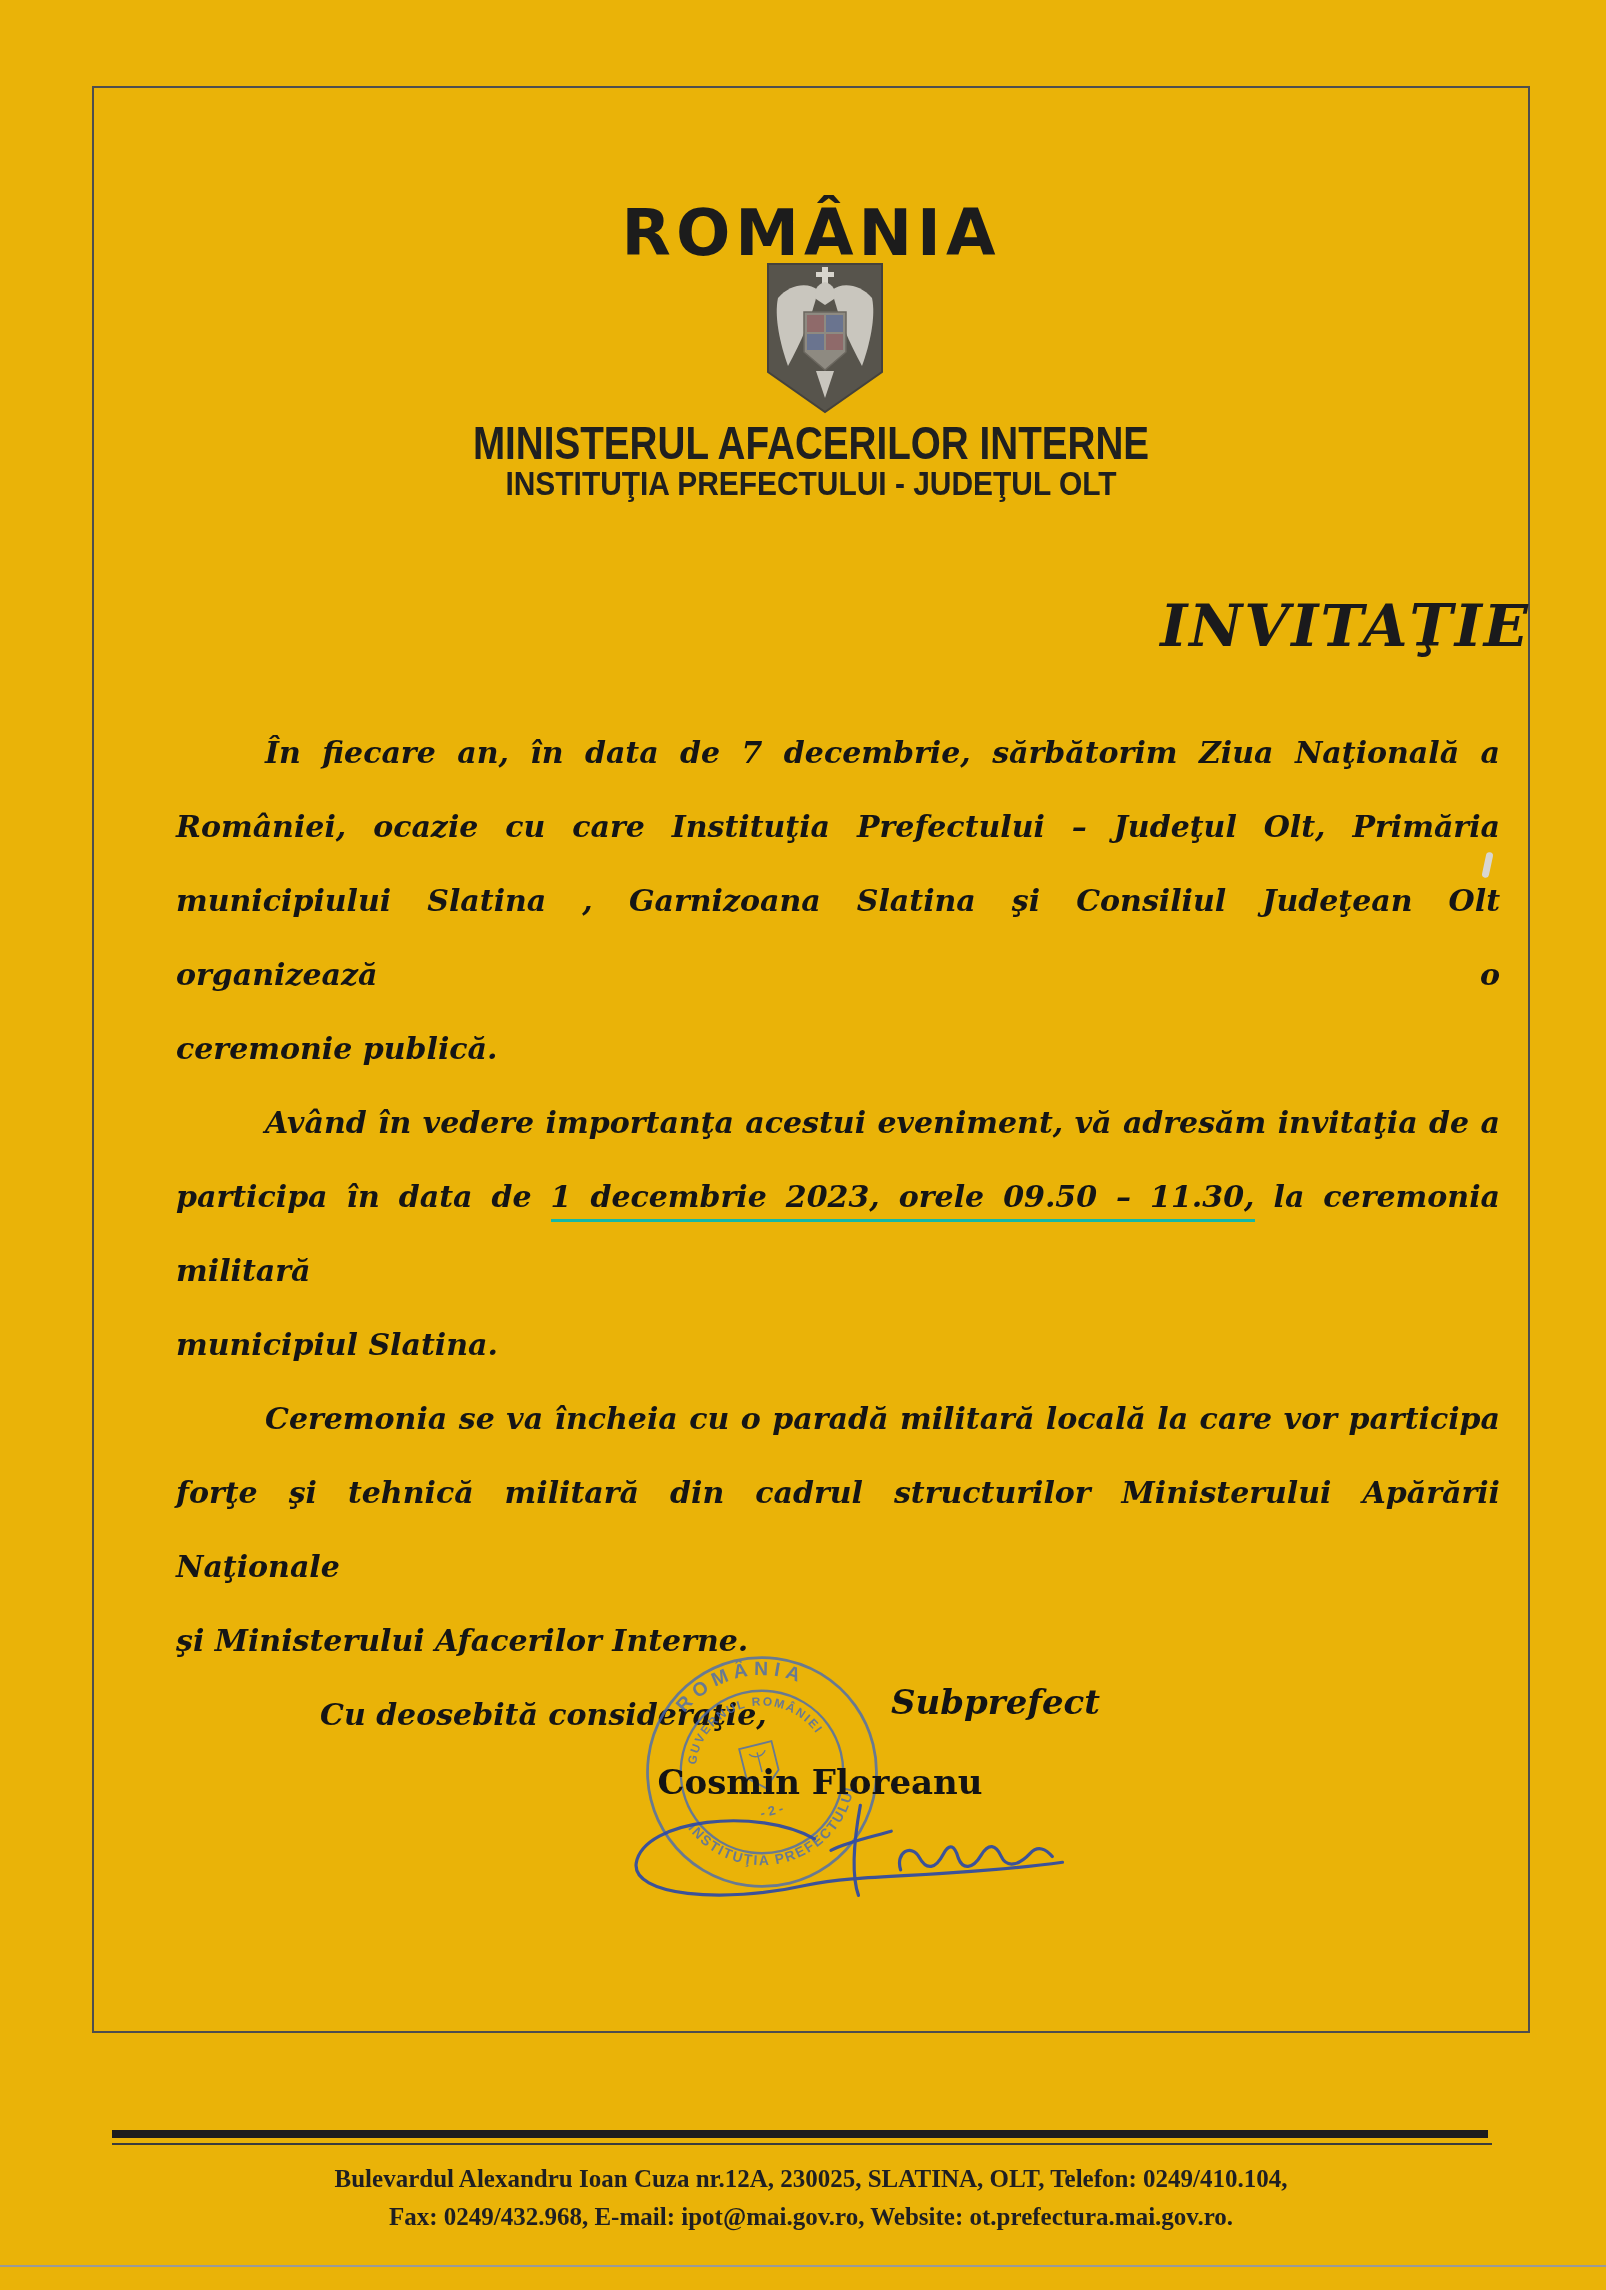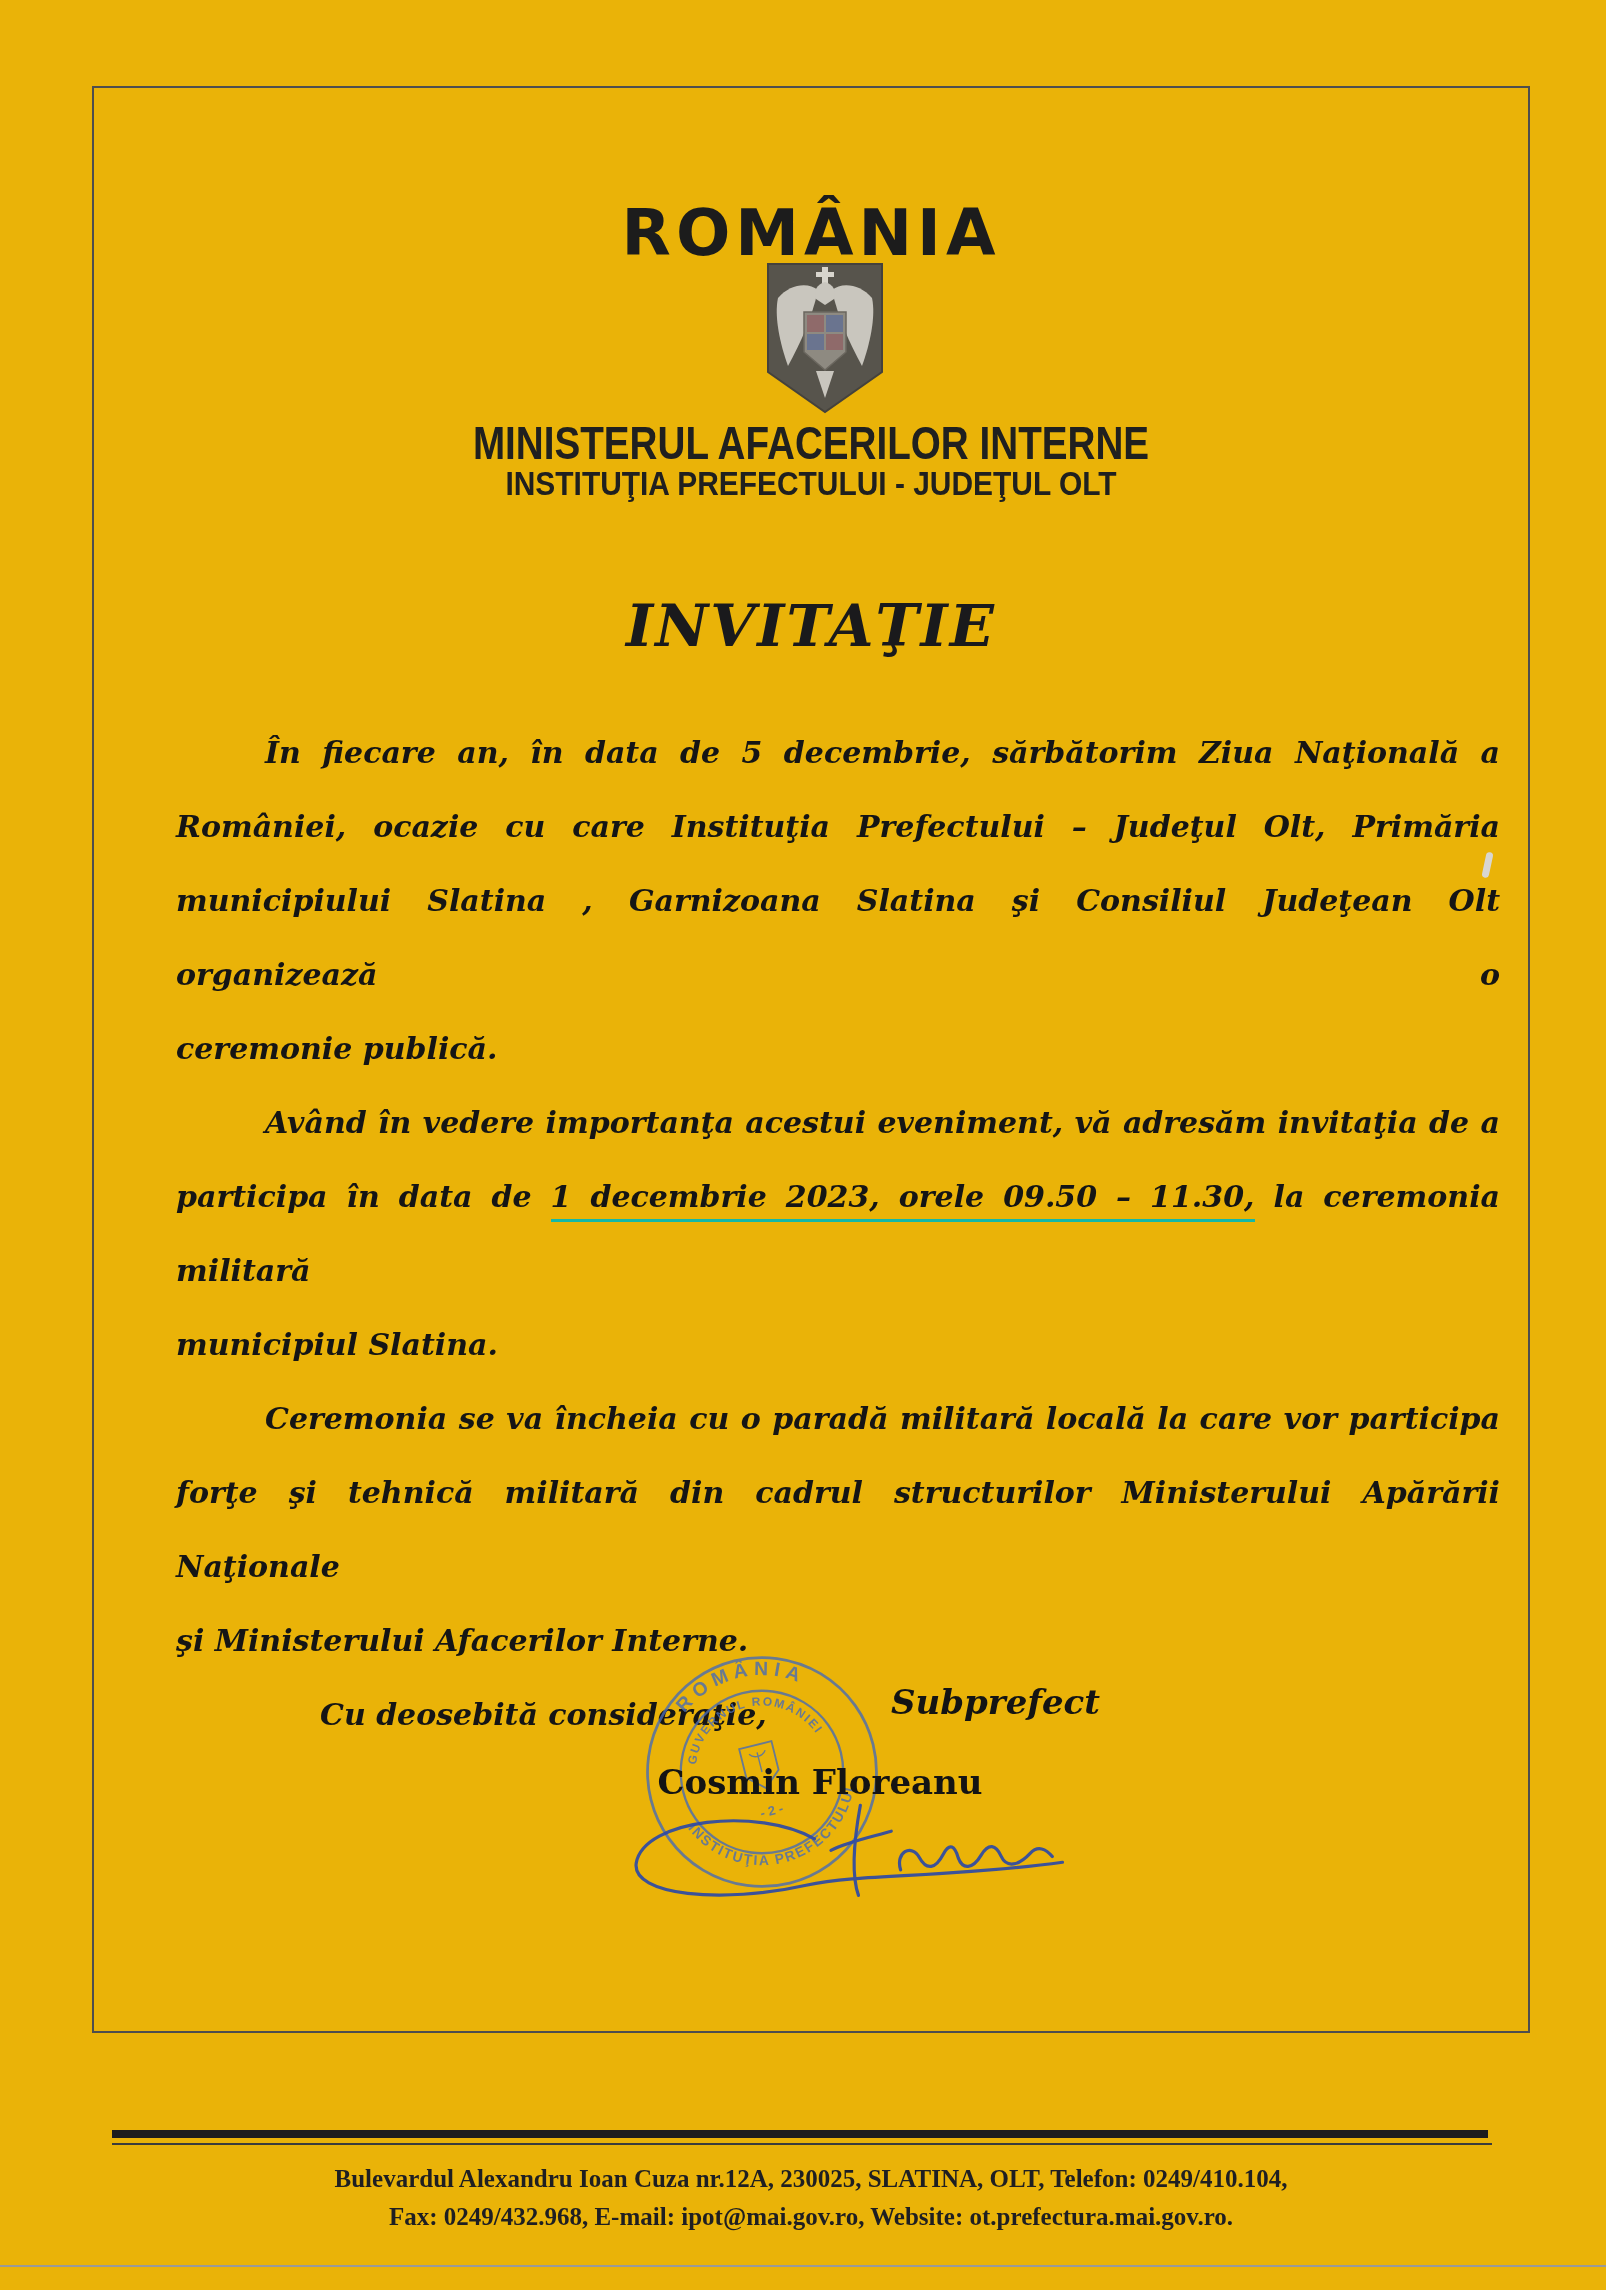--- a/index.html
+++ b/index.html
@@ -28,21 +28,21 @@
   .ministry{
     top:416px;font-family:"Liberation Sans", sans-serif;font-weight:bold;
     font-size:46px;transform:scaleX(.84);letter-spacing:0px;color:#20201f;
   }
   .institution{
     top:464px;font-family:"Liberation Sans", sans-serif;font-weight:bold;
     font-size:34px;transform:scaleX(.88);color:#20201f;
   }
   
   .doc-title{
-    position:absolute;left:92px;top:592px;width:1438px;text-align:center;
+    position:absolute;left:92px;top:592px;width:1438px;text-align:right;
     font-style:italic;font-weight:bold;font-size:58px;letter-spacing:2px;color:#1a1a1c;
   }
   
   .body-text{
     position:absolute;left:176px;top:716px;width:1324px;
     font-style:italic;font-weight:bold;font-size:30px;line-height:74px;
     color:#151515;
   }
   .body-line{white-space:normal;}
   .body-line.just{text-align:justify;text-align-last:justify;}
@@ -106,21 +106,21 @@
     <rect x="62" y="74" width="17" height="16" fill="#8f6a6a"></rect>
     <path d="M52,111 L61,138 L70,111 Z" fill="#c9c6be"></path>
   </svg>
 
   <div class="hdr ministry" style="position:absolute;">MINISTERUL AFACERILOR INTERNE</div>
   <div class="hdr institution" style="position:absolute;">INSTITUŢIA PREFECTULUI - JUDEŢUL OLT</div>
 
   <div class="doc-title">INVITAŢIE</div>
 
   <div class="body-text" id="body-text">
-      <div class="body-line just ind1"><span>În fiecare an, în data de 5 decembrie, sărbătorim Ziua Naţională a</span></div>
+      <div class="body-line just ind1"><span>În fiecare an, în data de 7 decembrie, sărbătorim Ziua Naţională a</span></div>
       <div class="body-line just"><span>României, ocazie cu care Instituţia Prefectului – Judeţul Olt, Primăria</span></div>
       <div class="body-line just"><span>municipiului Slatina , Garnizoana Slatina şi Consiliul Judeţean Olt organizează o</span></div>
       <div class="body-line"><span>ceremonie publică.</span></div>
       <div class="body-line just ind1"><span>Având în vedere importanţa acestui eveniment, vă adresăm invitaţia de a</span></div>
       <div class="body-line just"><span>participa în data de </span><span class="u">1 decembrie 2023, orele 09.50 – 11.30,</span><span> la ceremonia militară</span></div>
       <div class="body-line"><span>municipiul Slatina.</span></div>
       <div class="body-line just ind1"><span>Ceremonia se va încheia cu o paradă militară locală la care vor participa</span></div>
       <div class="body-line just"><span>forţe şi tehnică militară din cadrul structurilor Ministerului Apărării Naţionale</span></div>
       <div class="body-line"><span>şi Ministerului Afacerilor Interne.</span></div>
       <div class="body-line ind2"><span>Cu deosebită consideraţie,</span></div>

